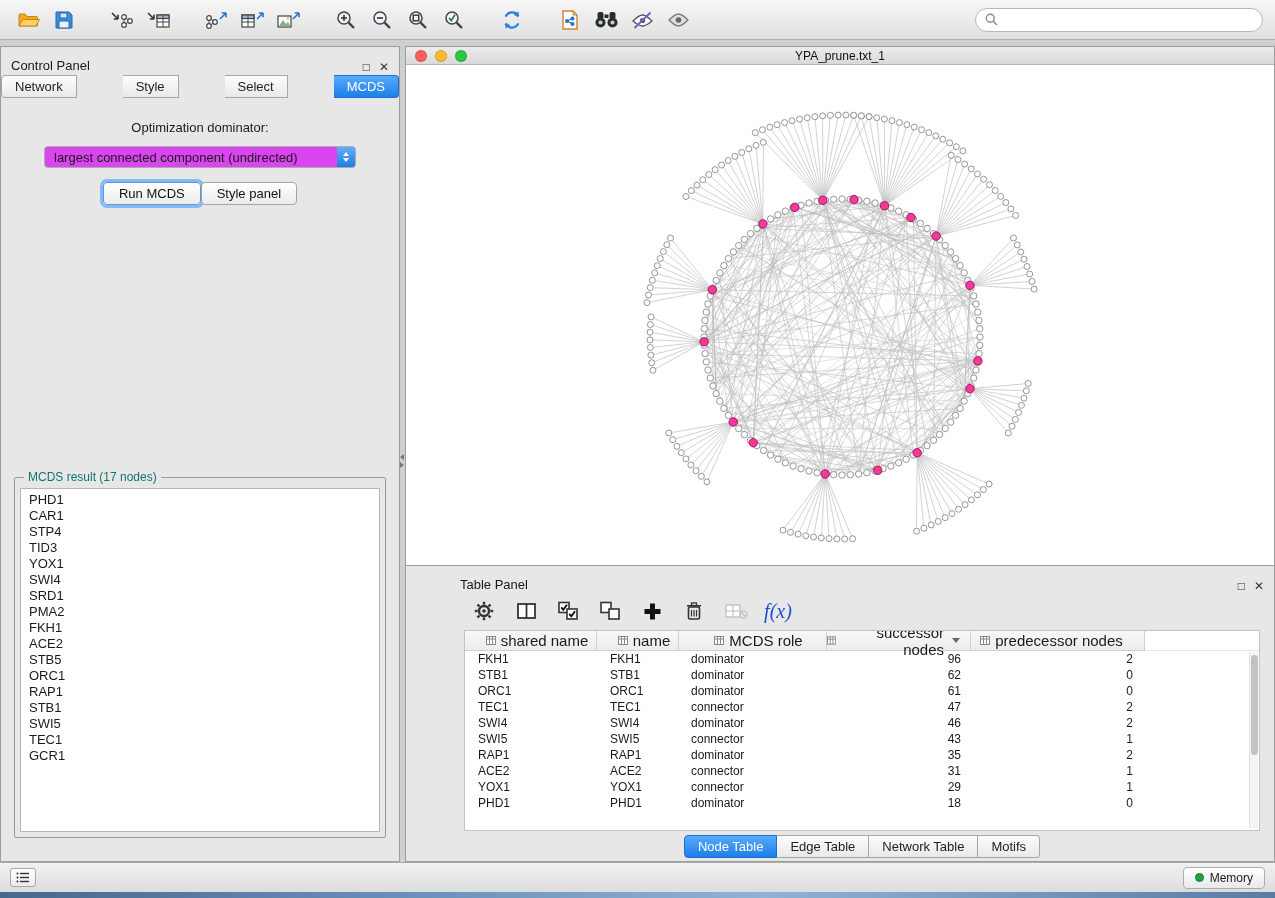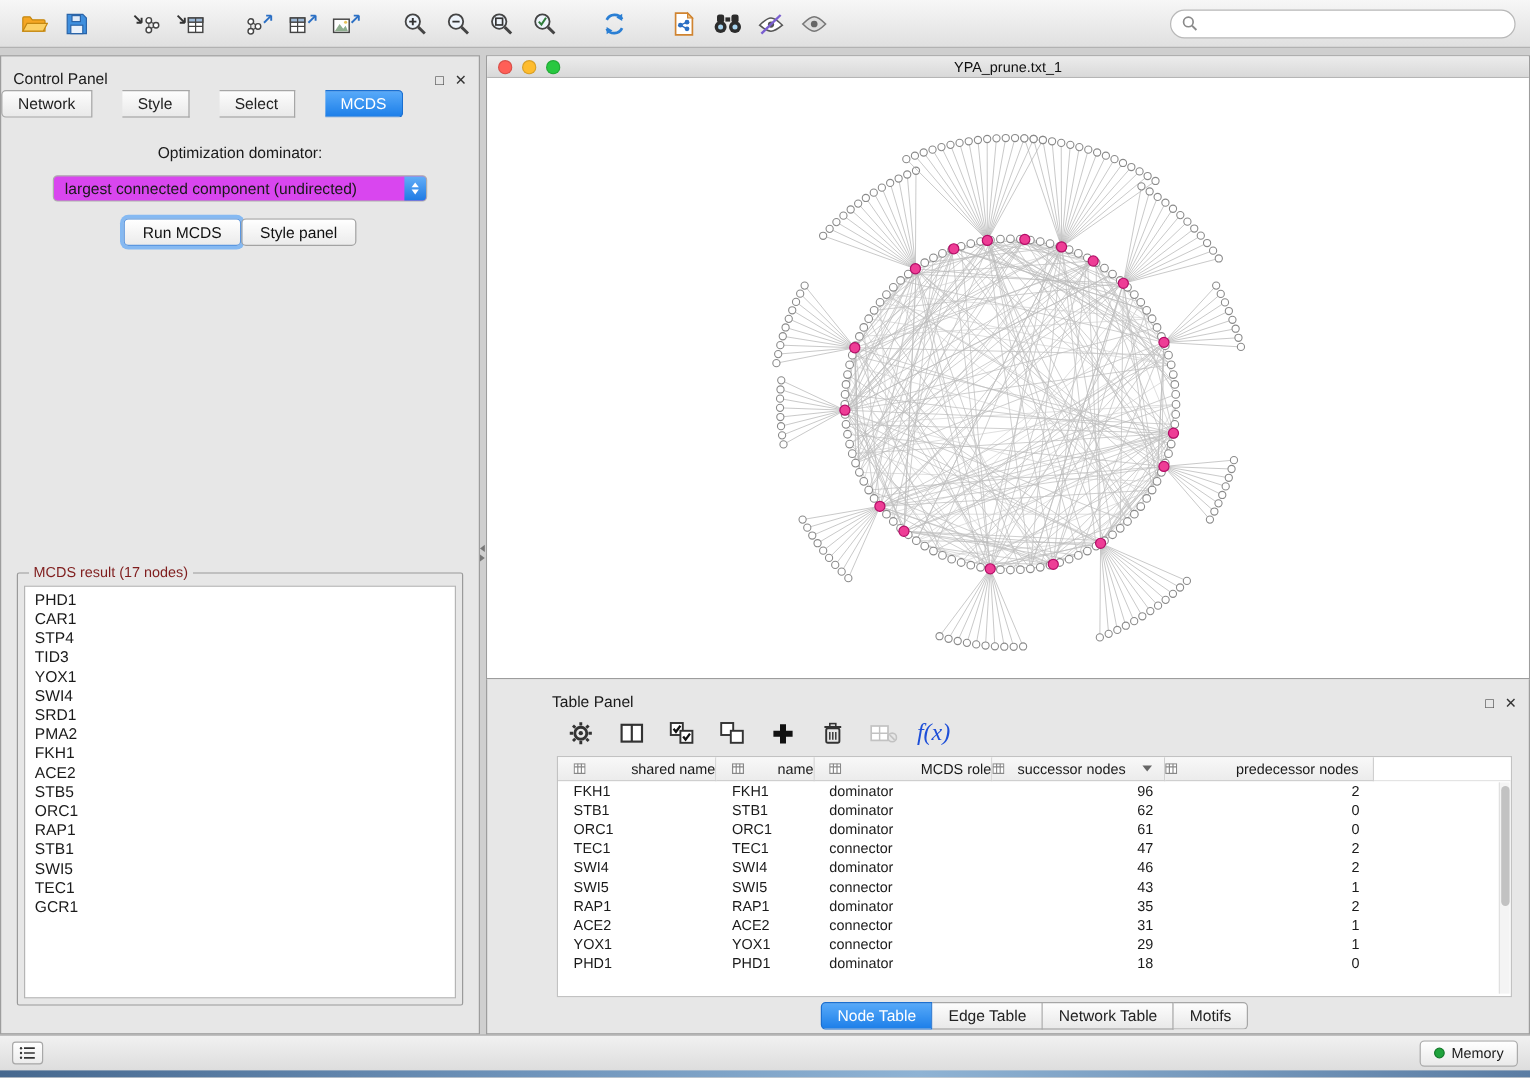--- a/index.html
+++ b/index.html
@@ -29,21 +29,21 @@
   .main-area { flex: 1; display: flex; padding-top: 6px; background: #cfcfcf; min-height: 0; }
 
   
   .control-panel {
     width: 400px; flex: 0 0 400px; background: #e7e7e7;
     border: 1px solid #9d9d9d; display: flex; flex-direction: column;
   }
   .panel-header { height: 26px; flex: 0 0 26px; display: flex; align-items: flex-end; padding: 0 10px; font-size: 13px; color: #1a1a1a; }
   .panel-header .ph-icons { margin-left: auto; display: flex; gap: 9px; font-size: 12px; color: #333; }
   .ph-icon { cursor: default; line-height: 1; }
-  .tab-bar { display: flex; justify-content: flex-start; margin: 2px 0 0 0; gap: 25px; }
+  .tab-bar { display: flex; justify-content: space-between; margin: 2px 0 0 0; gap: 25px; }
   .seg-tab {
     padding: 3px 13px; font-size: 13px; border: 1px solid #a6a6a6; border-left: none;
     background: linear-gradient(#fdfdfd, #e9e9e9); color: #222;
   }
   .seg-tab:first-child { border-left: 1px solid #a6a6a6; border-radius: 4px 0 0 4px; }
   .seg-tab:last-child { border-radius: 0 4px 4px 0; }
   .seg-tab.active { background: linear-gradient(#58aaf9, #1d7fe9); border-color: #1b6fd0; color: #fff; }
 
   .cp-content { text-align: center; padding-top: 22px; }
   .opt-label { font-size: 13px; margin-bottom: 11px; }
@@ -64,21 +64,21 @@
     font-size: 13px; padding: 3px 15px; border: 1px solid #a3a3a3; border-radius: 4px;
     background: linear-gradient(#ffffff, #ebebeb); color: #111; font-family: inherit;
   }
   .push-btn.focused { box-shadow: 0 0 0 3px #85b9f2; border-color: #5b97e0; }
 
   .cp-spacer { flex: 1; }
   .result-fieldset {
     margin: 0 13px 23px 13px; border: 1px solid #9a9a9a; border-radius: 2px;
     padding: 4px 5px 5px 5px; text-align: left;
   }
-  .result-fieldset legend { font-size: 12px; padding: 0 4px; margin-left: 4px; color: #7f1d1d; }
+  .result-fieldset legend { font-size: 12px; padding: 0 4px; margin-left: 4px; color: #0f766e; }
   .result-list {
     background: #fff; border: 1px solid #b5b5b5; height: 344px; overflow: hidden;
     padding: 3px 8px; font-size: 13px; line-height: 16px;
   }
   .result-item { height: 16px; white-space: nowrap; }
 
   
   .splitter { width: 5px; flex: 0 0 5px; position: relative; }
   .splitter-handle { position: absolute; top: 408px; left: 0; display: flex; flex-direction: column; gap: 2px; }
   .sh-tri-l { width: 0; height: 0; border-top: 3px solid transparent; border-bottom: 3px solid transparent; border-right: 4px solid #777; }
@@ -100,22 +100,22 @@
 
   
   .table-panel { flex: 1; background: #e7e7e7; border: 1px solid #9d9d9d; border-top: none; display: flex; flex-direction: column; min-height: 0; padding-left: 44px; }
   .tp-toolbar { height: 38px; flex: 0 0 38px; display: flex; align-items: center; gap: 14px; padding: 0 20px; }
   .tp-btn { width: 28px; height: 28px; display: flex; align-items: center; justify-content: center; }
   .fx-label { font-family: "Liberation Serif", "DejaVu Serif", serif; font-style: italic; font-size: 20px; color: #1d4ed8; }
 
   .table-wrap { margin: 0 14px; background: #fff; border: 1px solid #c2c2c2; flex: 1; position: relative; overflow: hidden; display: flex; flex-direction: column; }
   .thead { display: flex; height: 20px; flex: 0 0 20px; }
   .th {
-    display: flex; align-items: center; justify-content: space-between; gap: 5px;
-    font-size: 12px; background: linear-gradient(#f8f8f8, #ececec);
+    display: flex; align-items: center; justify-content: center; gap: 5px;
+    font-size: 15px; background: linear-gradient(#f8f8f8, #ececec);
     border-right: 1px solid #cfcfcf; border-bottom: 1px solid #cfcfcf; height: 100%;
   }
   .th-fill { flex: 1; background: #fff; border-bottom: 1px solid #e4e4e4; }
   .chev { width: 0; height: 0; border-left: 4px solid transparent; border-right: 4px solid transparent; border-top: 5px solid #666; margin-left: 3px; }
   .tbody { flex: 1; }
   .tr { display: flex; height: 16px; line-height: 16px; }
   .td { font-size: 12px; white-space: nowrap; overflow: hidden; }
   .c0 { width: 132px; padding-left: 13px; }
   .c1 { width: 82px;  padding-left: 13px; }
   .c2 { width: 148px; padding-left: 12px; }

